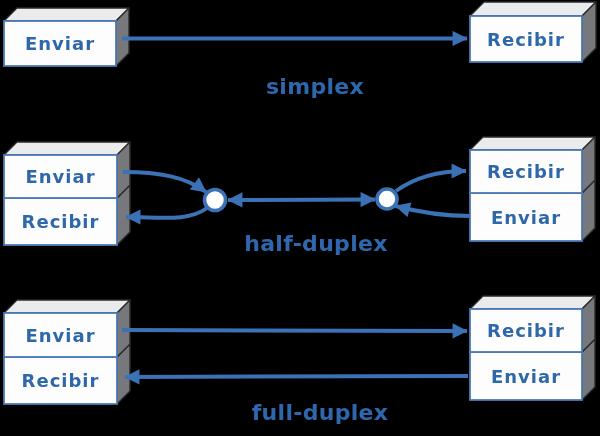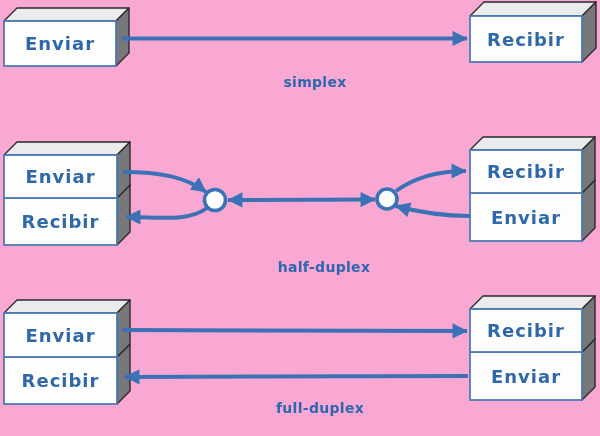--- a/index.html
+++ b/index.html
@@ -1,20 +1,20 @@
 <!DOCTYPE html>
 <html><head>
 <meta charset="utf-8">
 <style>
   html, body { margin: 0; padding: 0; background: #ffffff; }
   .canvas {
     position: relative;
     width: 600px;
     height: 436px;
-    background: #f9a8d4;
+    background: #000000;
     overflow: hidden;
     font-family: "DejaVu Sans", sans-serif;
   }
   .canvas svg { position: absolute; left: 0; top: 0; }
   .face-front { fill: #fdfdfd; stroke: #4d7bb5; stroke-width: 1.8; }
   .face-top   { fill: #e9ebec; stroke: #2a2a2a; stroke-width: 1.4; stroke-linejoin: round; }
   .face-side  { fill: #77787b; stroke: #2a2a2a; stroke-width: 1.4; stroke-linejoin: round; }
   .flow { fill: none; stroke: #3b72b5; stroke-width: 4; }
   .node { fill: #ffffff; stroke: #3b72b5; stroke-width: 3.6; }
   .box-label {
@@ -25,21 +25,21 @@
     font-weight: bold;
     font-size: 18px;
     color: #2e68a8;
     letter-spacing: 1px;
     pointer-events: none;
   }
   .section-label {
     position: absolute;
     text-align: center;
     font-weight: bold;
-    font-size: 14px;
+    font-size: 22px;
     color: #2f67ae;
     letter-spacing: 0.3px;
   }
 </style>
 </head>
 <body>
 
 <div class="canvas">
 
   <svg width="600" height="436" viewBox="0 0 600 436">
@@ -122,16 +122,16 @@
   <div class="box-label" style="left:4px; top:198px; width:113px; height:47px;">Recibir</div>
   <div class="box-label" style="left:470px; top:150px; width:112px; height:43px;">Recibir</div>
   <div class="box-label" style="left:470px; top:193px; width:112px; height:48px;">Enviar</div>
 
   <div class="box-label" style="left:4px; top:313px; width:113px; height:44px;">Enviar</div>
   <div class="box-label" style="left:4px; top:357px; width:113px; height:47px;">Recibir</div>
   <div class="box-label" style="left:470px; top:309px; width:112px; height:43px;">Recibir</div>
   <div class="box-label" style="left:470px; top:352px; width:112px; height:48px;">Enviar</div>
 
   <div class="section-label" style="left:255px; top:74px; width:120px;">simplex</div>
-  <div class="section-label" style="left:244px; top:231px; width:160px;margin-top:28px;">half-duplex</div>
+  <div class="section-label" style="left:236px; top:231px; width:160px;">half-duplex</div>
   <div class="section-label" style="left:240px; top:400px; width:160px;">full-duplex</div>
 
 </div>
 
 </body></html>

